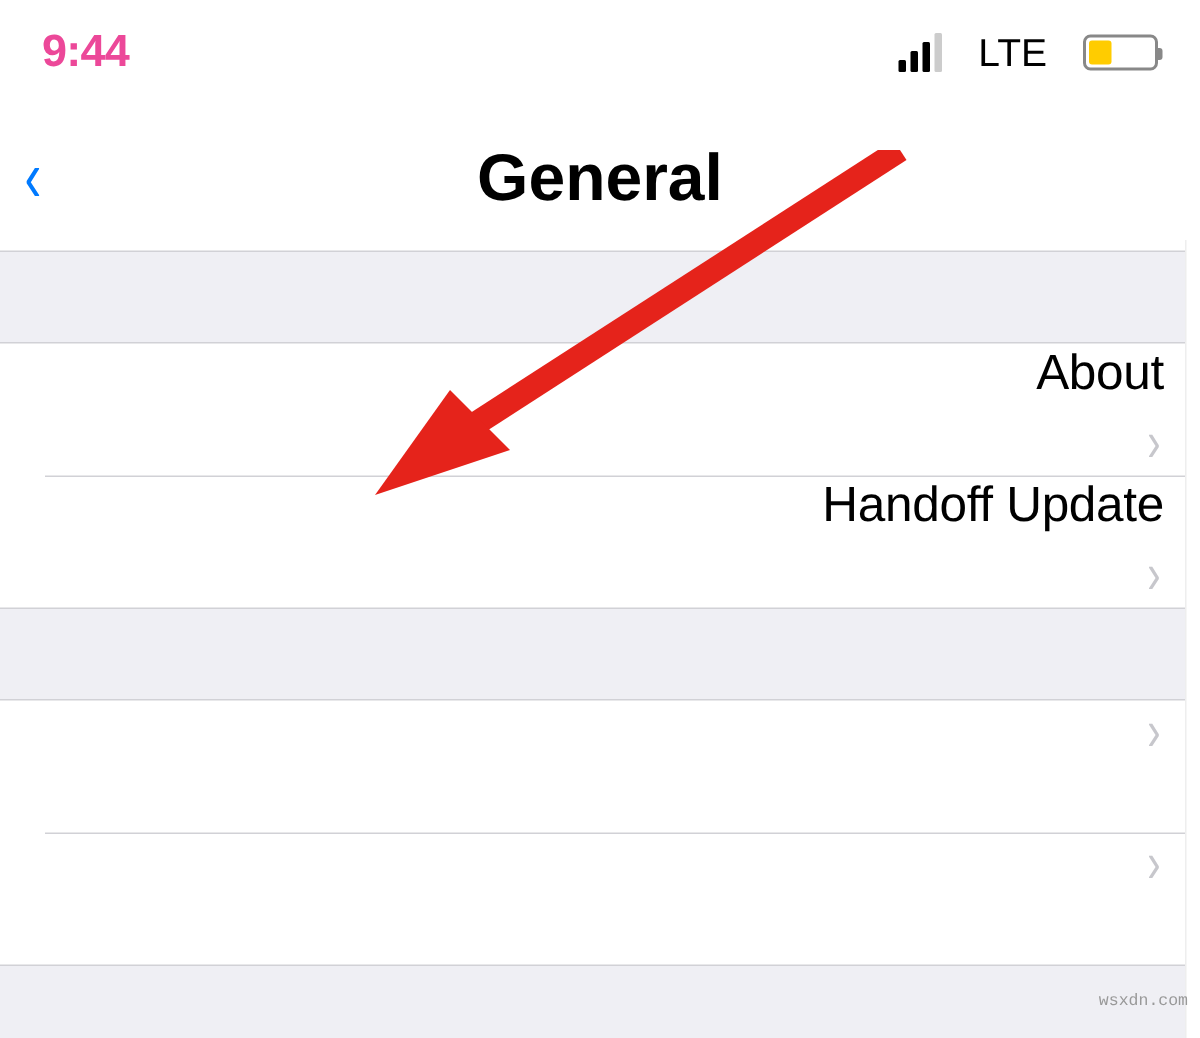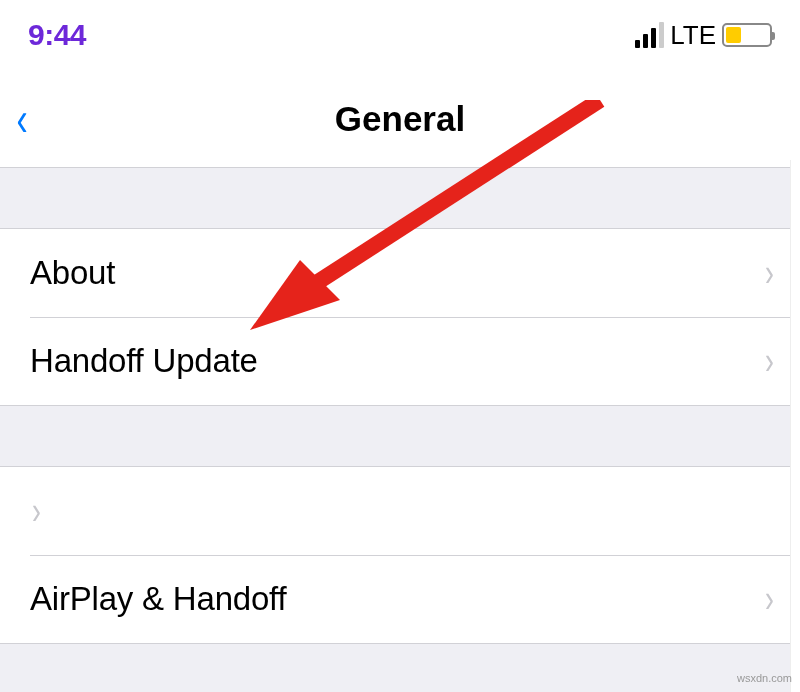--- a/index.html
+++ b/index.html
@@ -19,27 +19,27 @@
       height: 70px;
       background: #fff;
       display: flex;
       align-items: center;
       justify-content: space-between;
       padding: 0 28px;
     }
     .status-time {
       font-size: 30px;
       font-weight: 600;
-      color: #6d28d9;
+      color: #ec4899;
       letter-spacing: -0.5px;
     }
     .status-right {
       display: flex;
       align-items: center;
-      gap: 2px;
+      gap: 20px;
     }
     .signal-bars {
       display: flex;
       align-items: flex-end;
       gap: 3px;
     }
     .bar {
       width: 5px;
       background: #000;
       border-radius: 1px;
@@ -100,40 +100,41 @@
     }
     .back-chevron {
       font-size: 48px;
       font-weight: 400;
       line-height: 1;
       transform: scaleX(0.7);
     }
     .nav-title {
       width: 100%;
       text-align: center;
-      font-size: 35px;
+      font-size: 44px;
       font-weight: 600;
       color: #000;
     }
     .section-gap {
       height: 60px;
       background: #efeff4;
     }
     .list {
       background: #fff;
       border-top: 1px solid #d1d1d6;
       border-bottom: 1px solid #d1d1d6;
     }
     .row {
       height: 88px;
       display: flex;
-      align-items: center;
+      align-items: flex-end;
       justify-content: space-between;
       padding: 0 24px 0 30px;
       position: relative;
+      flex-direction: column;
     }
     .row + .row::before {
       content: "";
       position: absolute;
       top: 0;
       left: 30px;
       right: 0;
       height: 1px;
       background: #d1d1d6;
     }
@@ -149,24 +150,25 @@
       font-weight: 500;
       transform: scaleX(0.7);
     }
     .arrow-svg {
       position: absolute;
       pointer-events: none;
       z-index: 100;
     }
     .watermark {
       position: absolute;
-      bottom: 8px;
+      bottom: 18px;
       right: 8px;
       font-size: 11px;
       color: #999;
+      font-family: Liberation Mono, monospace;
     }
     .right-edge-cut {
       position: absolute;
       top: 160px;
       right: 0;
       width: 10px;
       height: 540px;
       background: #fff;
       border-left: 1px solid #eee;
     }
@@ -210,21 +212,20 @@
   </div>
 </div>
 
 <div class="section-gap"></div>
 
 <div class="list">
   <div class="row">
     <span class="chevron">›</span>
   </div>
   <div class="row">
-    <span class="row-label">AirPlay &amp; Handoff</span>
     <span class="chevron">›</span>
   </div>
 </div>
 
 <svg class="arrow-svg" style="left:230px; top:100px;" width="400" height="260">
   <defs>
     <marker id="arrowhead" markerWidth="10" markerHeight="10" refX="2" refY="5" orient="auto">
       <polygon points="0 0, 10 5, 0 10" fill="#e5231b"></polygon>
     </marker>
   </defs>

